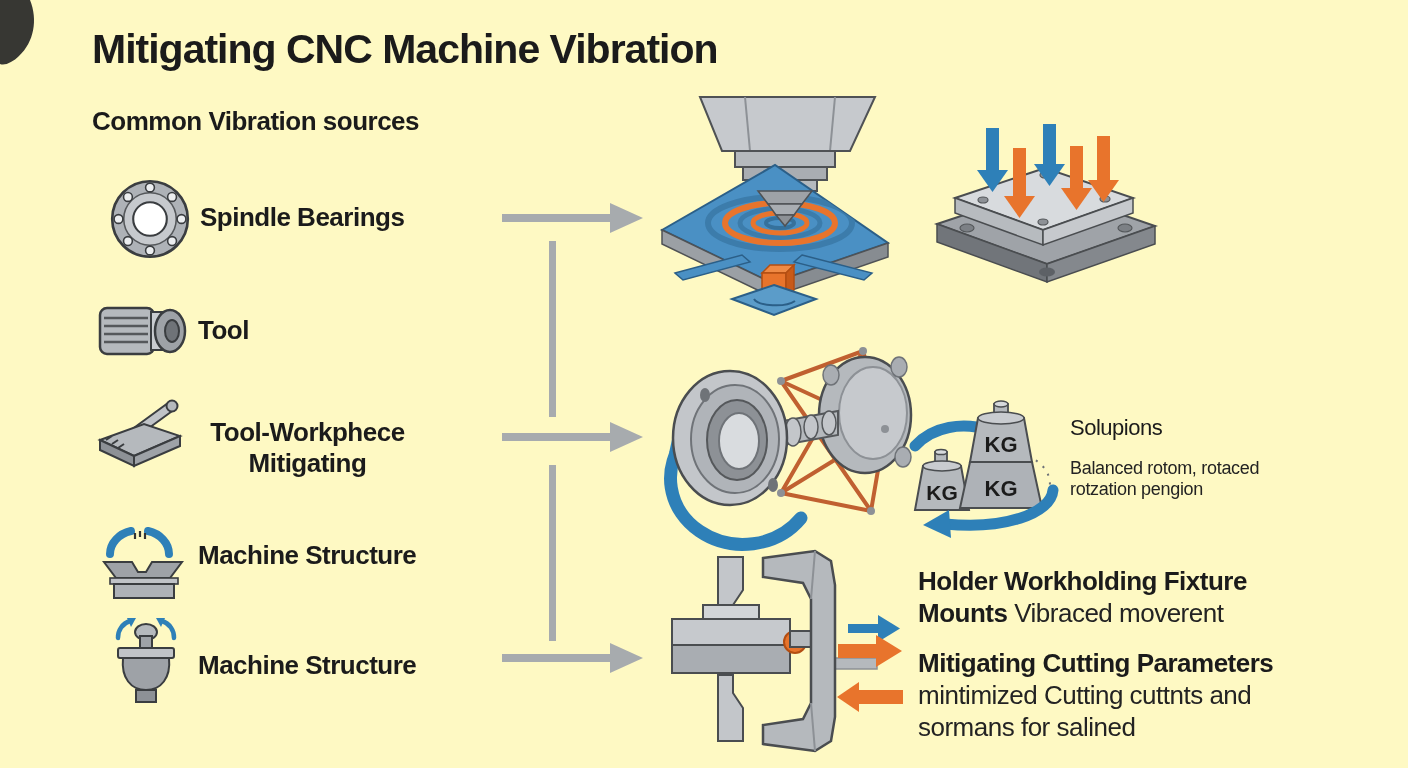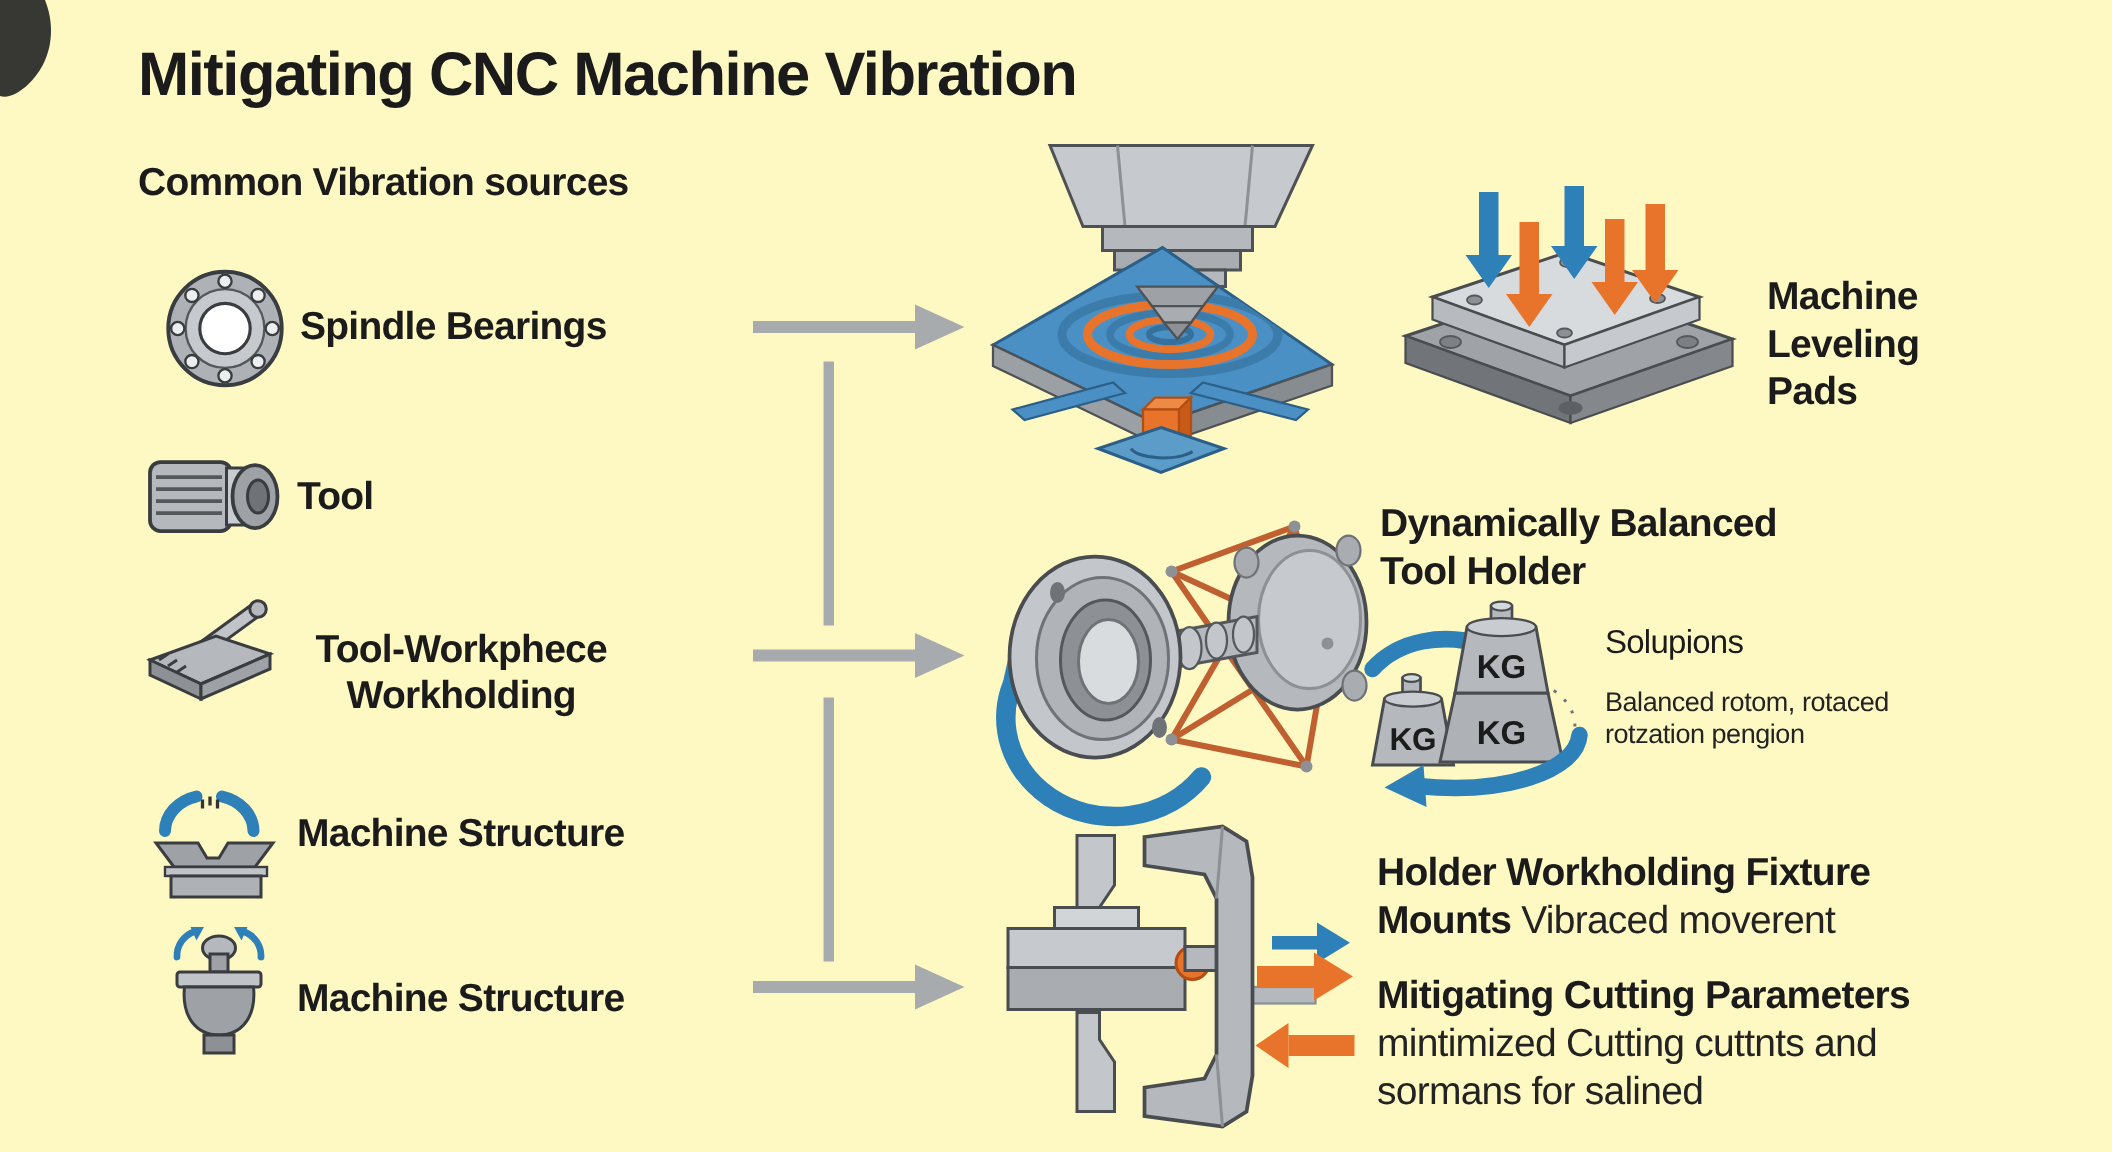--- a/index.html
+++ b/index.html
@@ -77,21 +77,21 @@
     <circle cx="80" cy="10" r="5.5" fill="#b5b9bd" stroke="#3a3d40" stroke-width="2"></circle>
     <polygon points="8,44 52,28 88,40 42,60" fill="#b5b9bd" stroke="#3a3d40" stroke-width="2"></polygon>
     <polygon points="8,44 42,60 42,70 8,54" fill="#8d9196" stroke="#3a3d40" stroke-width="2"></polygon>
     <polygon points="42,60 88,40 88,50 42,70" fill="#9ea2a7" stroke="#3a3d40" stroke-width="2"></polygon>
     <g stroke="#3a3d40" stroke-width="2">
       <line x1="14" y1="44" x2="20" y2="40"></line>
         <line x1="20" y1="48" x2="26" y2="44"></line>
         <line x1="26" y1="52" x2="32" y2="48"></line>
     </g>
   </svg>
-  <div class="abs src-label" style="left:200px;top:417px;width:215px">Tool-Workphece Workholding</div>
+  <div class="abs src-label" style="left:200px;top:417px;width:215px">Tool-Workphece Mitigating</div>
 
   <svg class="abs" style="left:98px;top:520px" width="92" height="84" viewBox="0 0 92 84">
     <path d="M 12,34 A 28,24 0 0 1 33,11" fill="none" stroke="#2e80b8" stroke-width="8" stroke-linecap="round"></path>
     <path d="M 50,11 A 28,24 0 0 1 71,34" fill="none" stroke="#2e80b8" stroke-width="8" stroke-linecap="round"></path>
     <g stroke="#333" stroke-width="2.2">
       <line x1="37" y1="13" x2="37" y2="19"></line>
         <line x1="42" y1="11" x2="42" y2="17"></line>
         <line x1="47" y1="13" x2="47" y2="19"></line>
     </g>
     <polygon points="6,42 34,42 40,52 48,52 54,42 84,42 72,58 18,58" fill="#9ea2a7" stroke="#3a3d40" stroke-width="2"></polygon>
@@ -247,23 +247,21 @@
     </g>
     <g fill="#e8742c">
       <rect x="88" y="36" width="13" height="48"></rect>
         <polygon points="79,84 110,84 94.5,106"></polygon>
       <rect x="145" y="34" width="13" height="42"></rect>
         <polygon points="136,76 167,76 151.5,98"></polygon>
       <rect x="172" y="24" width="13" height="44"></rect>
         <polygon points="163,68 194,68 178.5,90"></polygon>
     </g>
   </svg>
-  <div class="abs sol-head" style="left:1178px;top:182px;width:125px">Machine Leveling Pads</div>
-
-  <div class="abs sol-head" style="left:920px;top:333px;width:310px">Dynamically Balanced Tool Holder</div>
+
 
   <svg class="abs" style="left:903px;top:398px" width="168" height="158" viewBox="0 0 168 158">
     <path d="M 125,58 C 147,68 152,86 142,102" fill="none" stroke="#6f7378" stroke-width="2" stroke-dasharray="2 7"></path>
     <path d="M 12,48 C 30,28 60,24 86,32" fill="none" stroke="#2e80b8" stroke-width="11" stroke-linecap="round"></path>
     <polygon points="84,20 106,36 80,46" fill="#2e80b8"></polygon>
     <rect x="32" y="54" width="12" height="14" fill="#b5b9bd" stroke="#4a4d50" stroke-width="1.8"></rect>
     <ellipse cx="38" cy="54" rx="6" ry="2.6" fill="#d6d9dc" stroke="#4a4d50" stroke-width="1.5"></ellipse>
     <polygon points="20,68 58,68 66,112 12,112" fill="#b5b9bd" stroke="#4a4d50" stroke-width="2"></polygon>
     <ellipse cx="39" cy="68" rx="19" ry="5" fill="#c9ccd0" stroke="#4a4d50" stroke-width="1.5"></ellipse>
     <text x="39" y="102" font-size="21" font-weight="700" text-anchor="middle" fill="#1b1b1b">KG</text>

